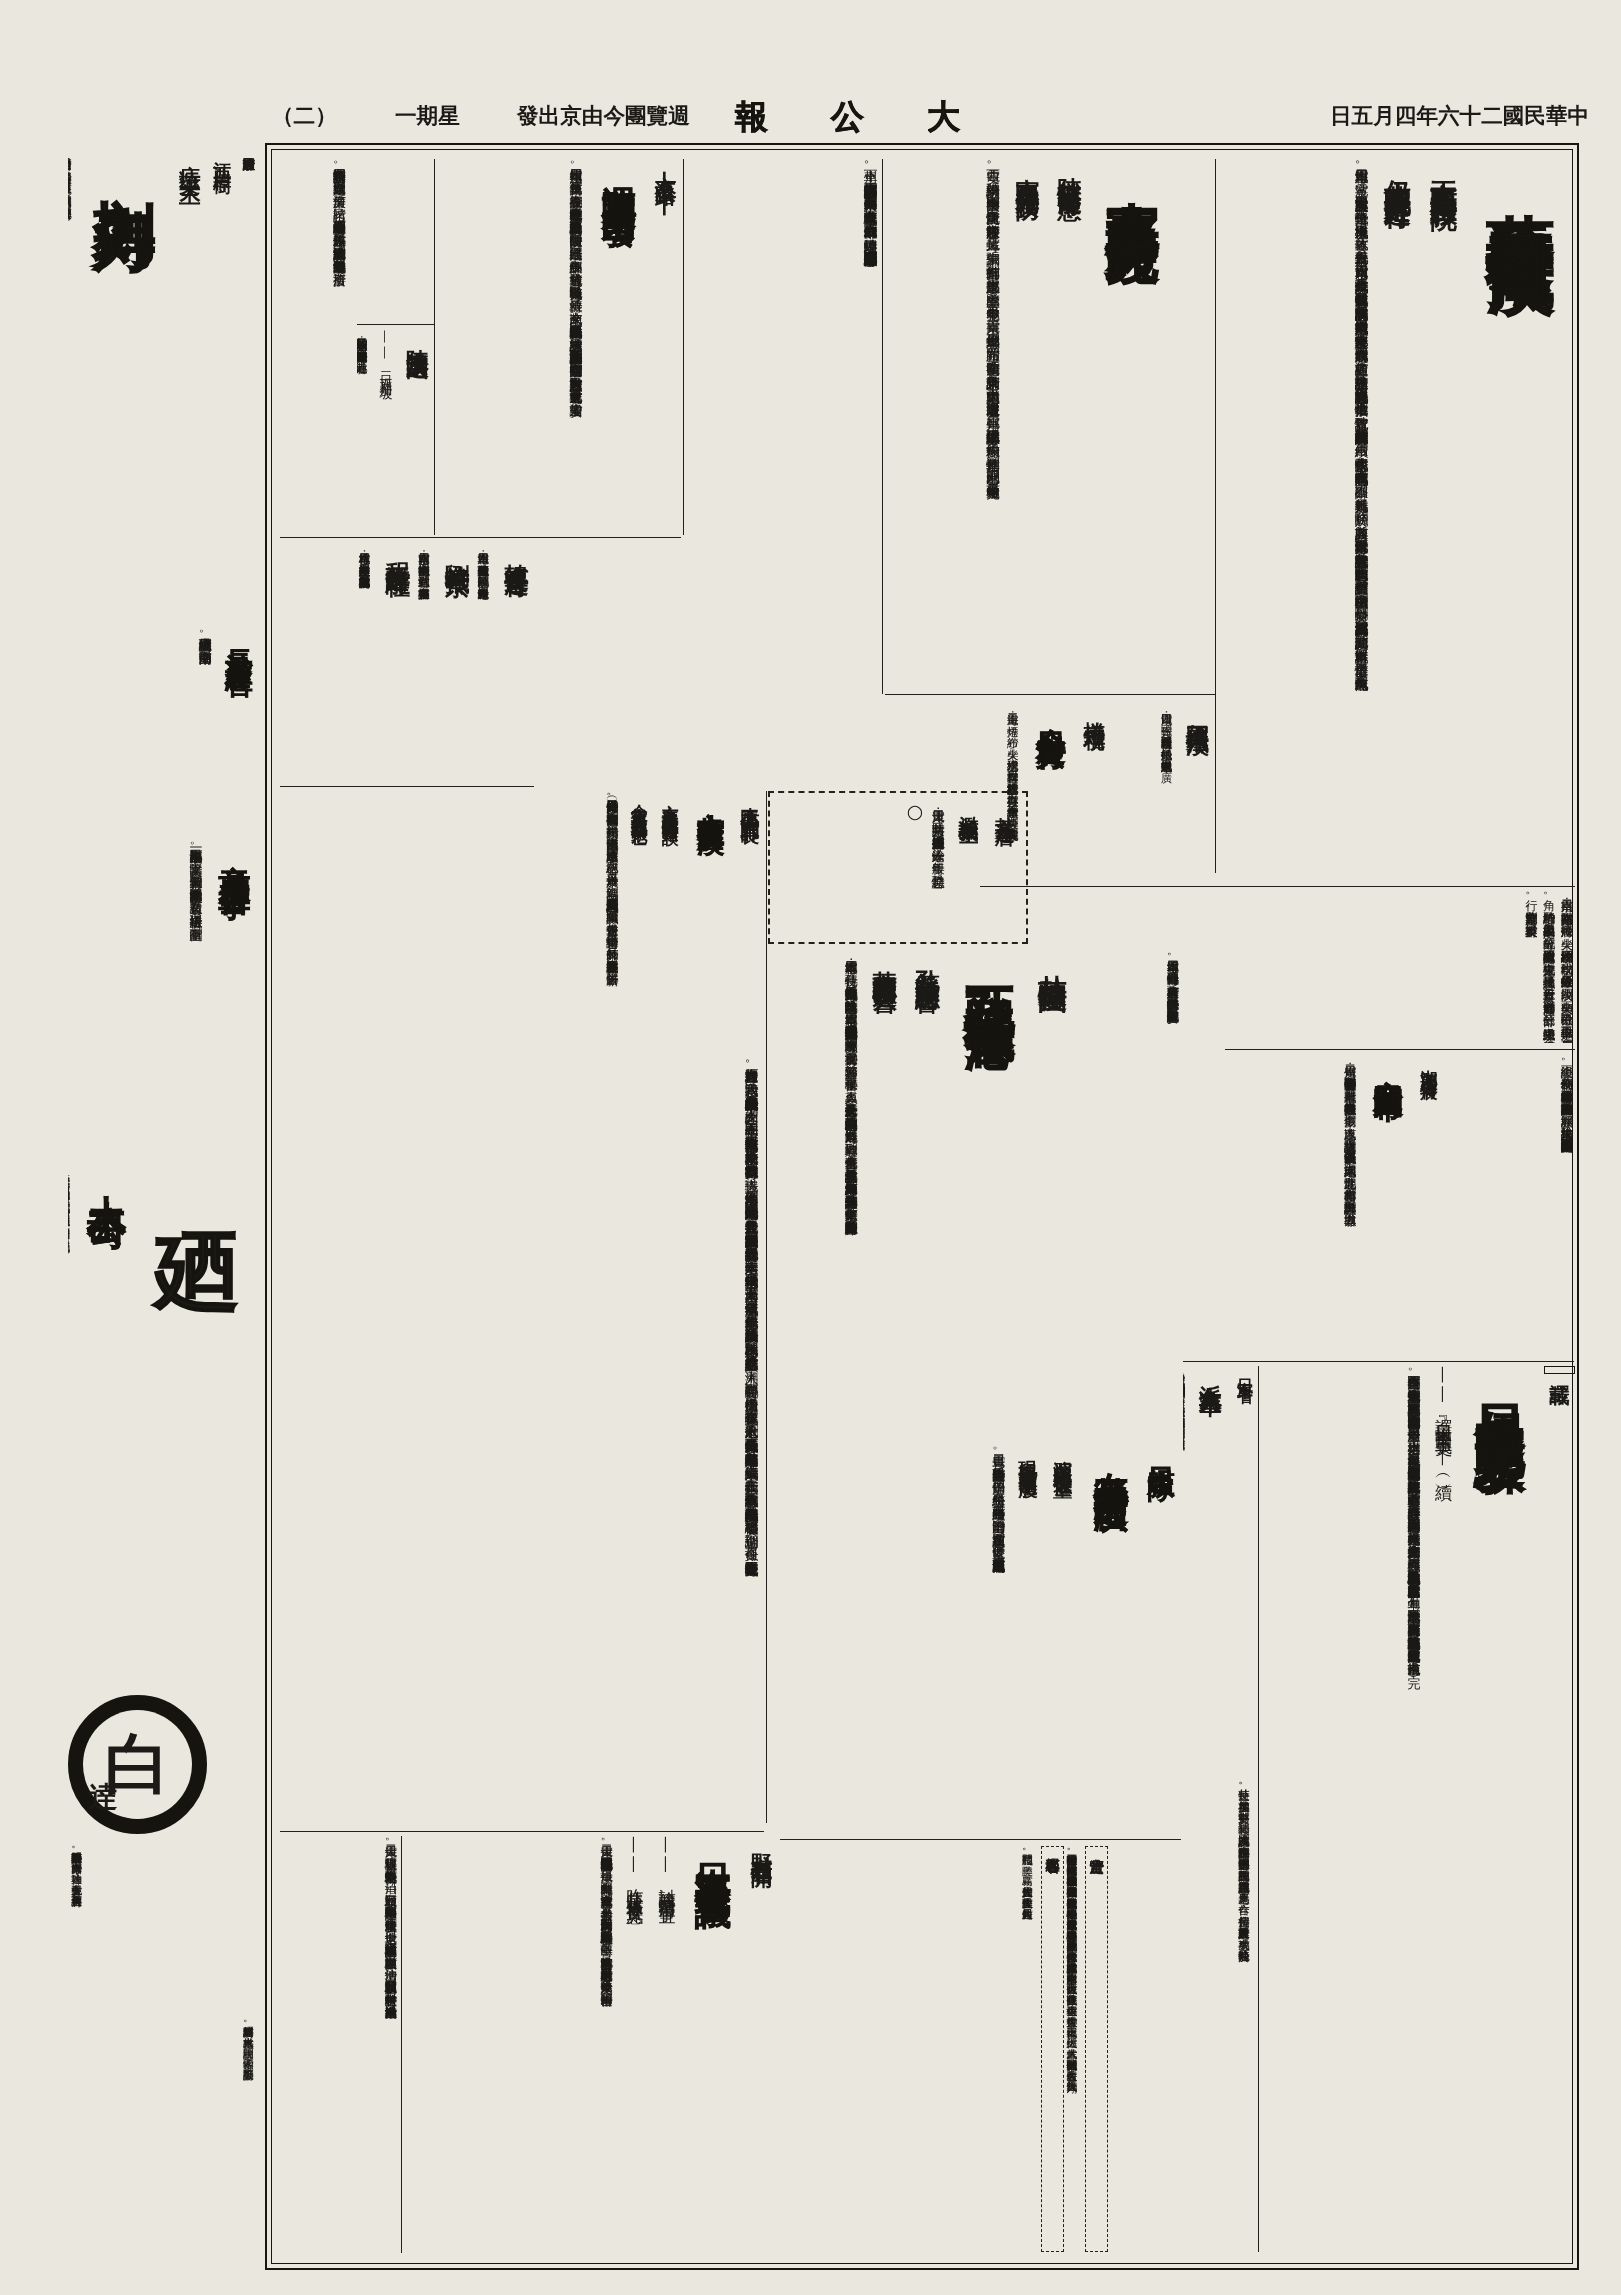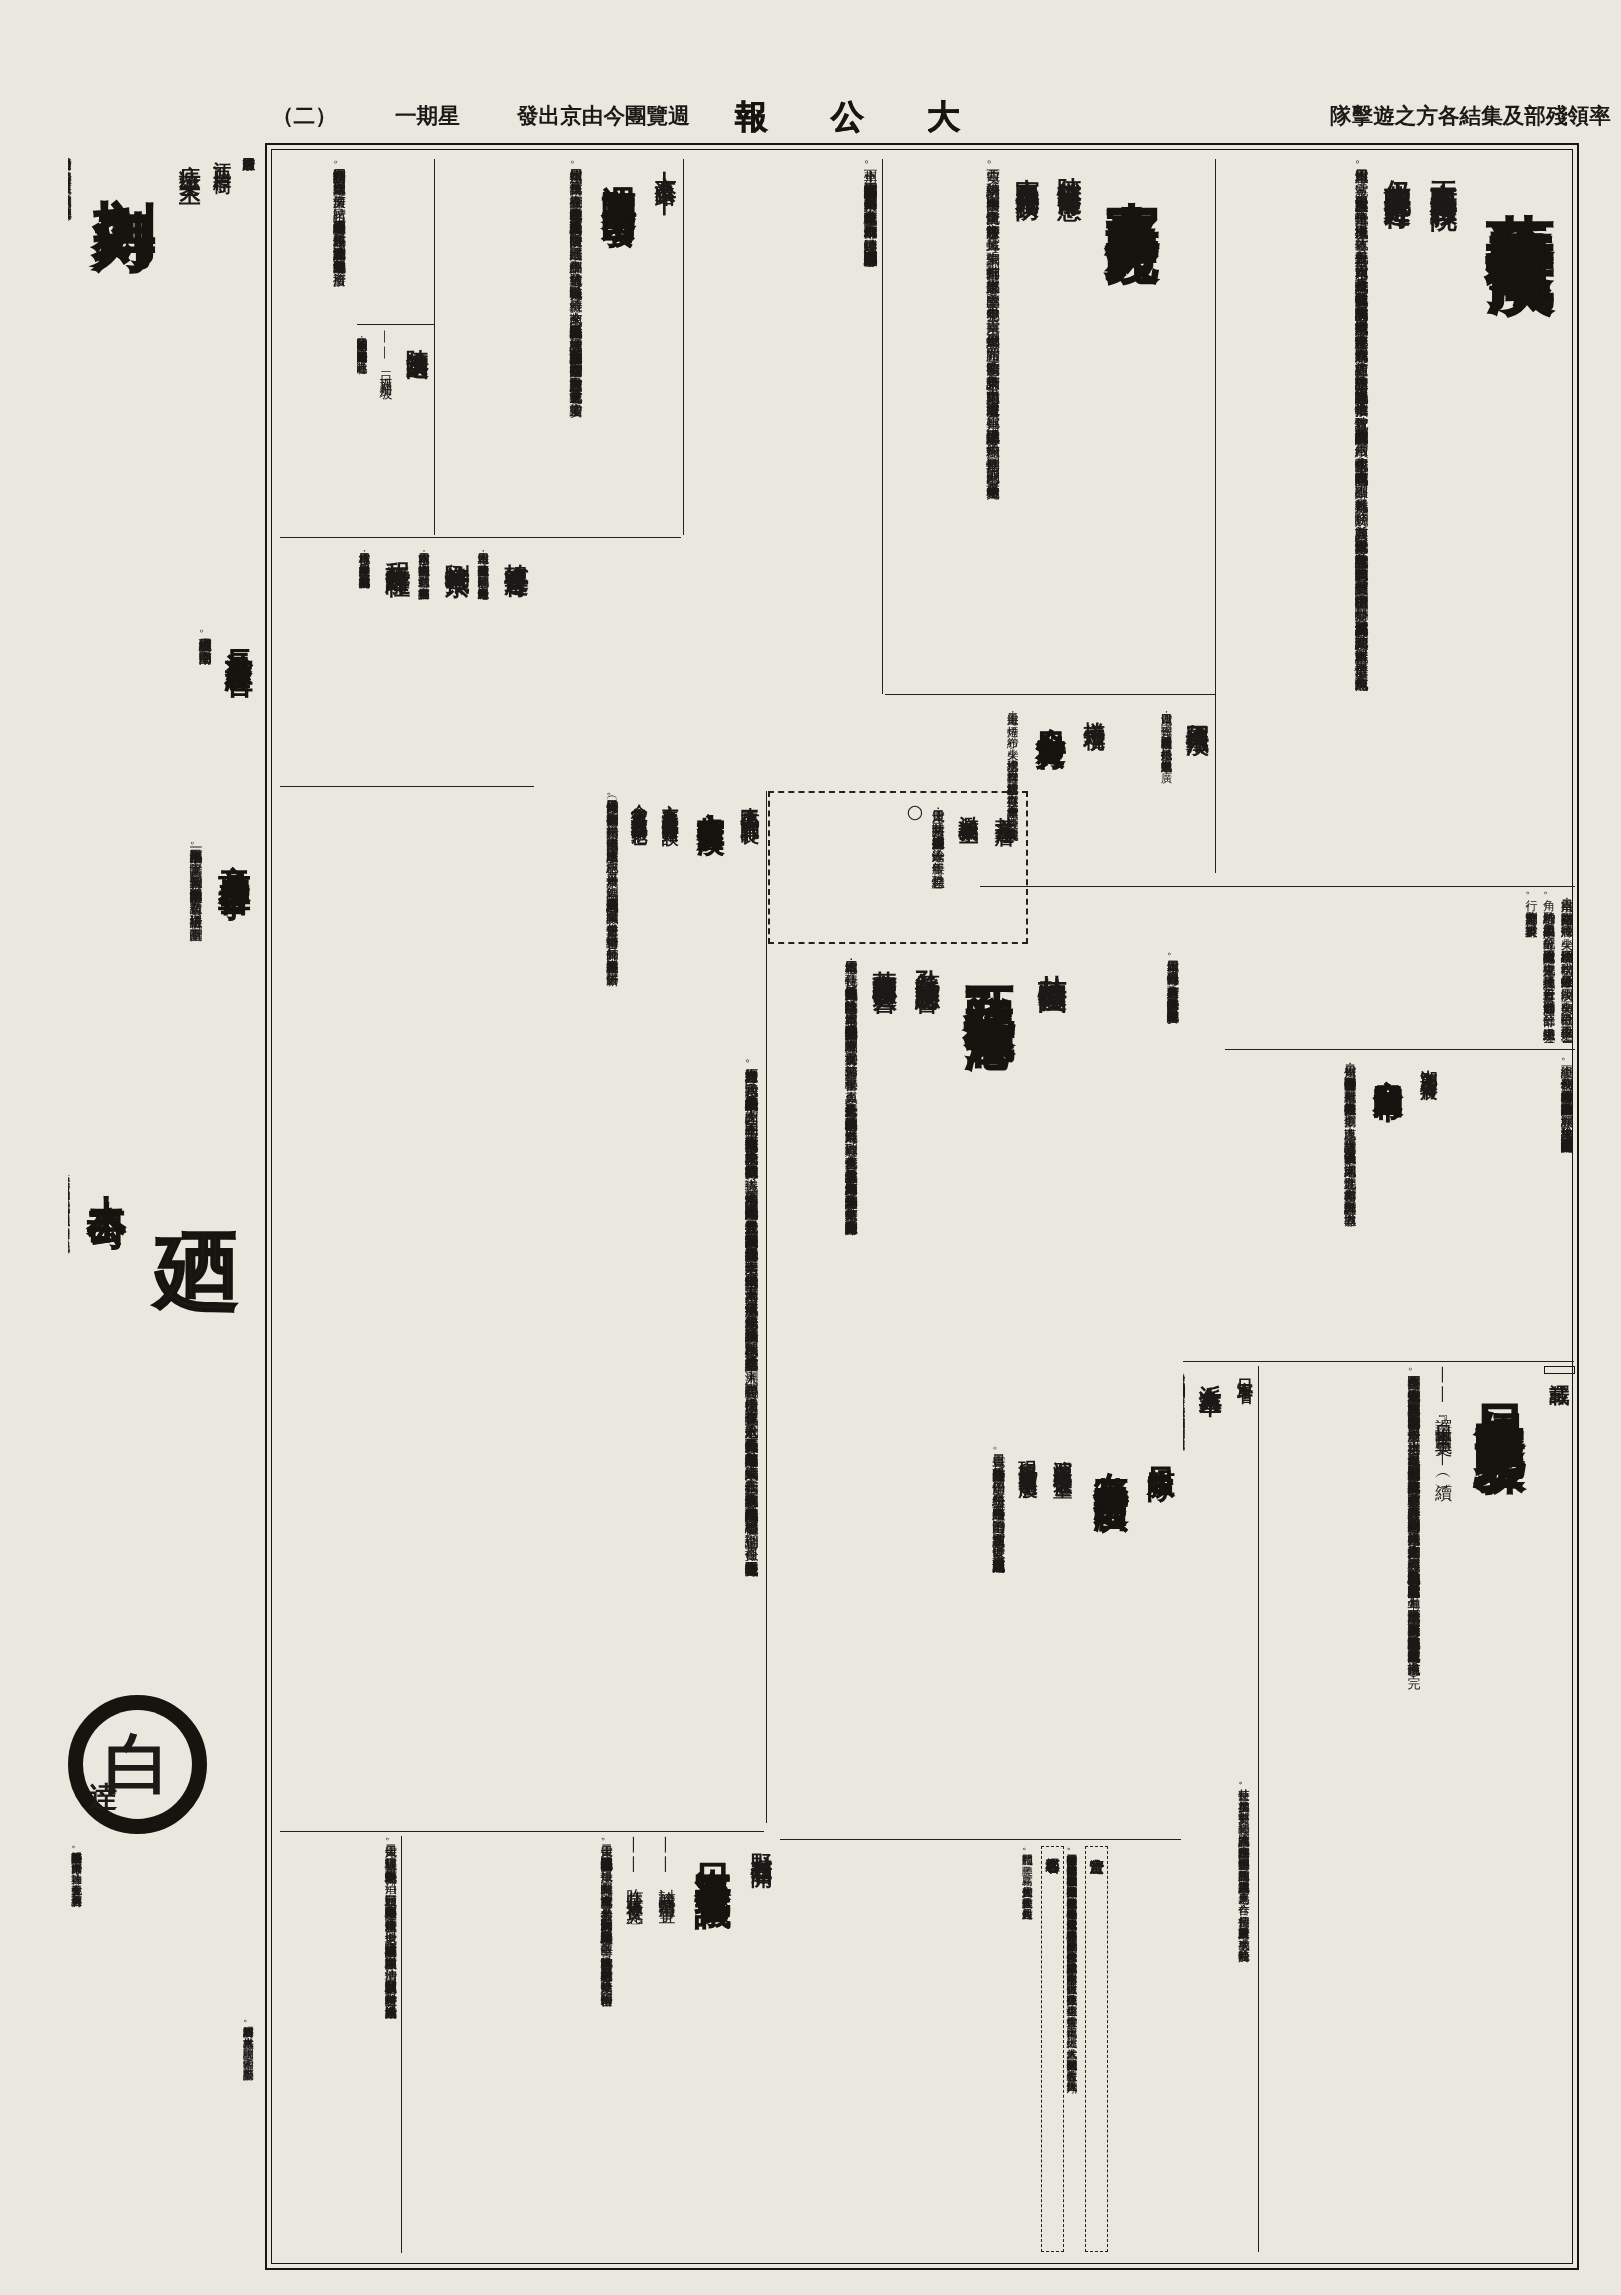--- a/index.html
+++ b/index.html
@@ -37,21 +37,21 @@
   .brand-sub { position:absolute; left:5.8px; bottom:1.4px; font-size:29px; font-weight:700; }
   .officer-label { border:1.4px dashed #22211b; padding:4.3px 1.4px; font-weight:700; margin-left:5.8px !important; }
 </style>
 </head>
 <body>
 
 <div class="masthead-item" style="left:272px; font-size:21.6px;">（二）</div>
 <div class="masthead-item" style="left:395px; font-size:21.6px;">星期一</div>
 <div class="masthead-item" style="left:517px; font-size:21.6px;">週覽團今由京出發</div>
 <div class="masthead-item fat2" style="left:735px; font-size:33px; letter-spacing:63px; top:95px;">大公報</div>
-<div class="masthead-item" style="left:1330px; font-size:21.6px;">率領殘部及集結各方之遊擊隊</div>
+<div class="masthead-item" style="left:1330px; font-size:21.6px;">中華民國二十六年四月五日</div>
 
 <div class="frame"></div>
 
 <section class="art" style="left:1218px; top:159px; width:353px; height:714px;">
   <h2 class="hl fat" style="font-size:68px;">蔣委長前日抵溪口</h2>
   <h3 class="sub" style="font-size:27px;">王寵惠昨返京主持行政院</h3>
   <h3 class="sub" style="font-size:27px;">仍本蔣院長既定方針進行</h3>
   <p class="bd" style="font-size:13.7px;">本報上海四日電。寧波電。蔣夫婦支（三日）自溪口飛寧波。下午三時二十分抵達。下機後乘汽車返溪口。故電休養。定十五日為兄營葬。本報南京四日電。外長兼代政院長王寵惠。日前赴滬歡送孔特使出國後。謁蔣院長商承政務事宜畢。四日晨七時由滬乘車抵京。下車後即赴外部官邸休息。因新膺代理院長之命。前往訪者頗多。並於上午訪汪主席晤談。中央社記者於支（四日）晚謁王。王于百忙中抽暇接見。記者首致賀忱。王謙謂蔣院長因政躬極待靜養。續假兩月。中央令本人暫代院務。此次在滬已承蔣院長面囑。固辭不獲。祗得勉為其難。關於院務。並曾與蔣商談。大致仍本既定方針辦理。記者繼詢及甘陝善後事宜。王對西北人民痛苦甚關切。謂中央已有整個計畫。正由主管機關核辦中。關於中日外交。王謂自成都北海兩案解決後。續商談其他問題。自日本議會解散。目前正忙於選舉。似尚無暇及此也云。</p>
 </section>
 

